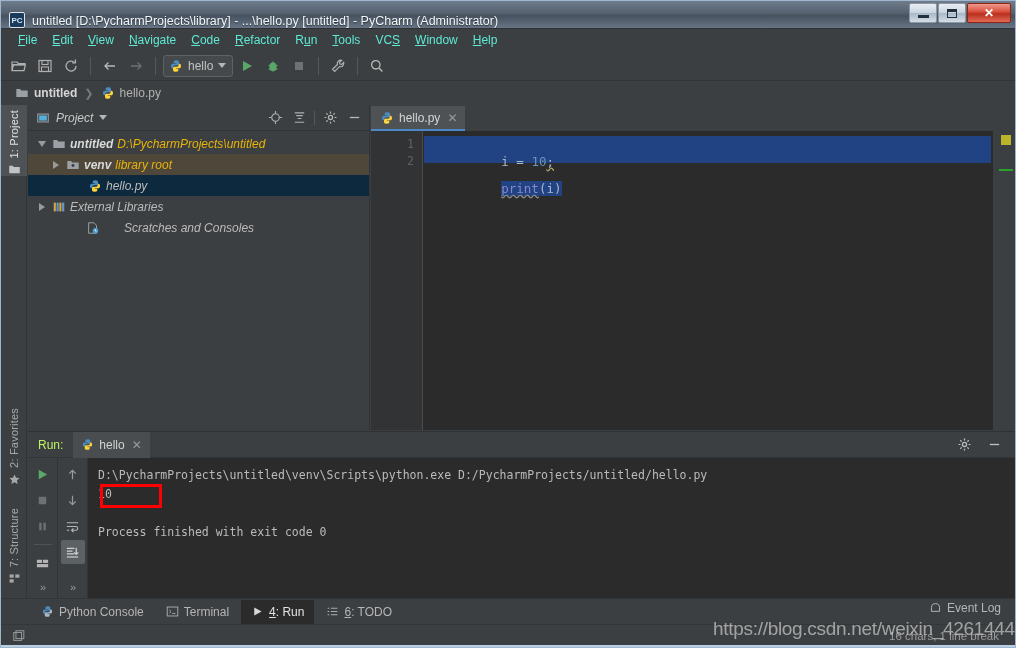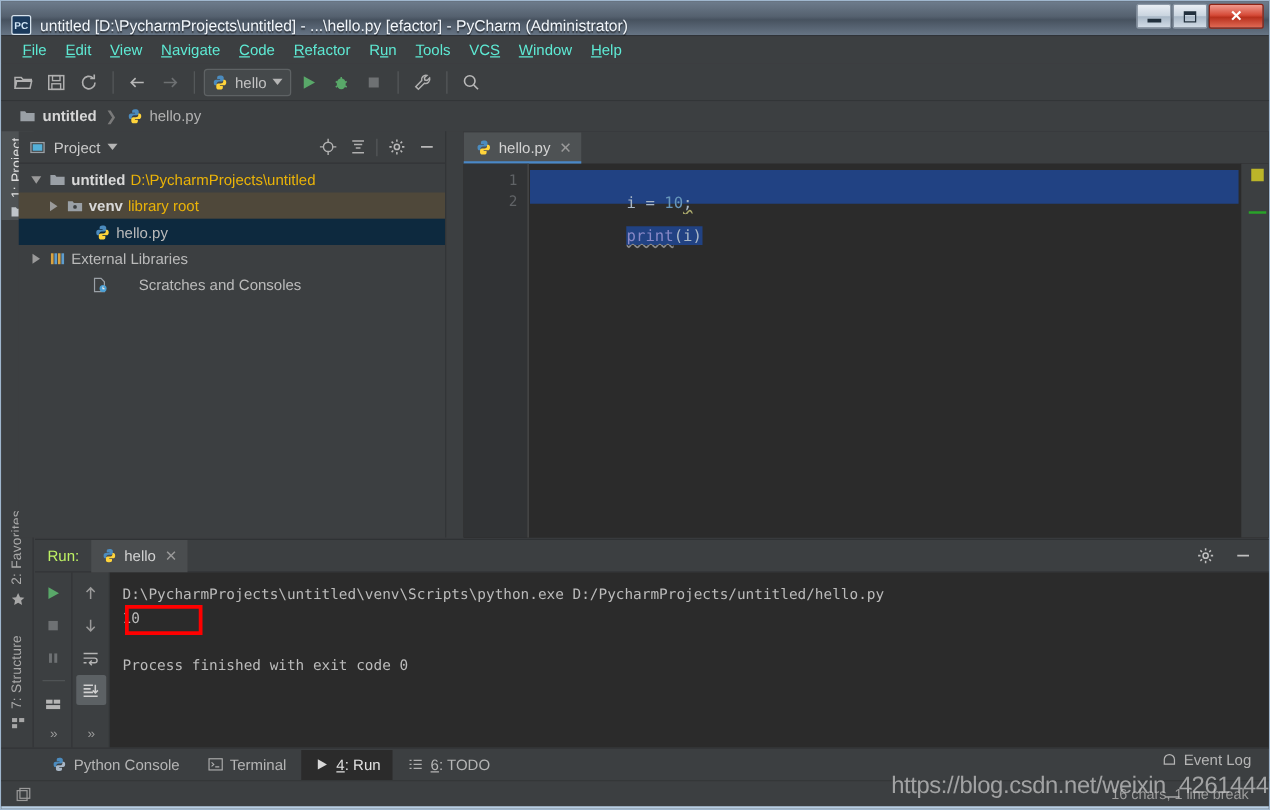--- a/index.html
+++ b/index.html
@@ -98,22 +98,22 @@
   }
   .vtab .vtxt {
     writing-mode: vertical-rl; transform: rotate(180deg);
     padding: 5px 0; letter-spacing: .2px; white-space: nowrap;
   }
   .vtab.active { background: #4e5254; }
   .vtab.active .vtxt { color: #e0e0e0; }
 
   
   .projpanel {
-    position: absolute; left: 14px; top: 104px; width: 342px; height: 325px;
-    background: #3c3f41; border-right: 1px solid #323537;
+    position: absolute; left: 27px; top: 104px; width: 342px; height: 325px;
+    background: #3c3f41; border-right: 1px solid #323537; font-style: italic;
   }
   .pp-header {
     height: 26px; display: flex; align-items: center; padding: 0 6px 0 8px; gap: 6px;
     border-bottom: 1px solid #323537;
   }
   .pp-title { color: #c9c9c9; font-size: 12px; }
   .pp-actions { margin-left: auto; display: flex; align-items: center; gap: 6px; }
   .pp-act { width: 18px; height: 18px; display: flex; align-items: center; justify-content: center; }
   .pp-vsep { width: 1px; height: 14px; background: #54585a; }
   .tree { padding-top: 2px; font-size: 12px; }
@@ -239,21 +239,21 @@
   }
   svg { display: block; }
 </style>
 </head>
 <body>
 
 <div id="app">
 
   <div class="titlebar">
     <div class="win-logo">PC</div>
-    <div class="win-title">untitled [D:\PycharmProjects\untitled] - ...\hello.py [efactor] - PyCharm (Administrator)</div>
+    <div class="win-title">untitled [D:\PycharmProjects\library] - ...\hello.py [untitled] - PyCharm (Administrator)</div>
     <div class="win-buttons">
       <div class="wb">
         <div class="wb-min-glyph"></div>
       </div>
       <div class="wb">
         <div class="wb-max-glyph"></div>
       </div>
       <div class="wb close">
         <span>✕</span>
       </div>

